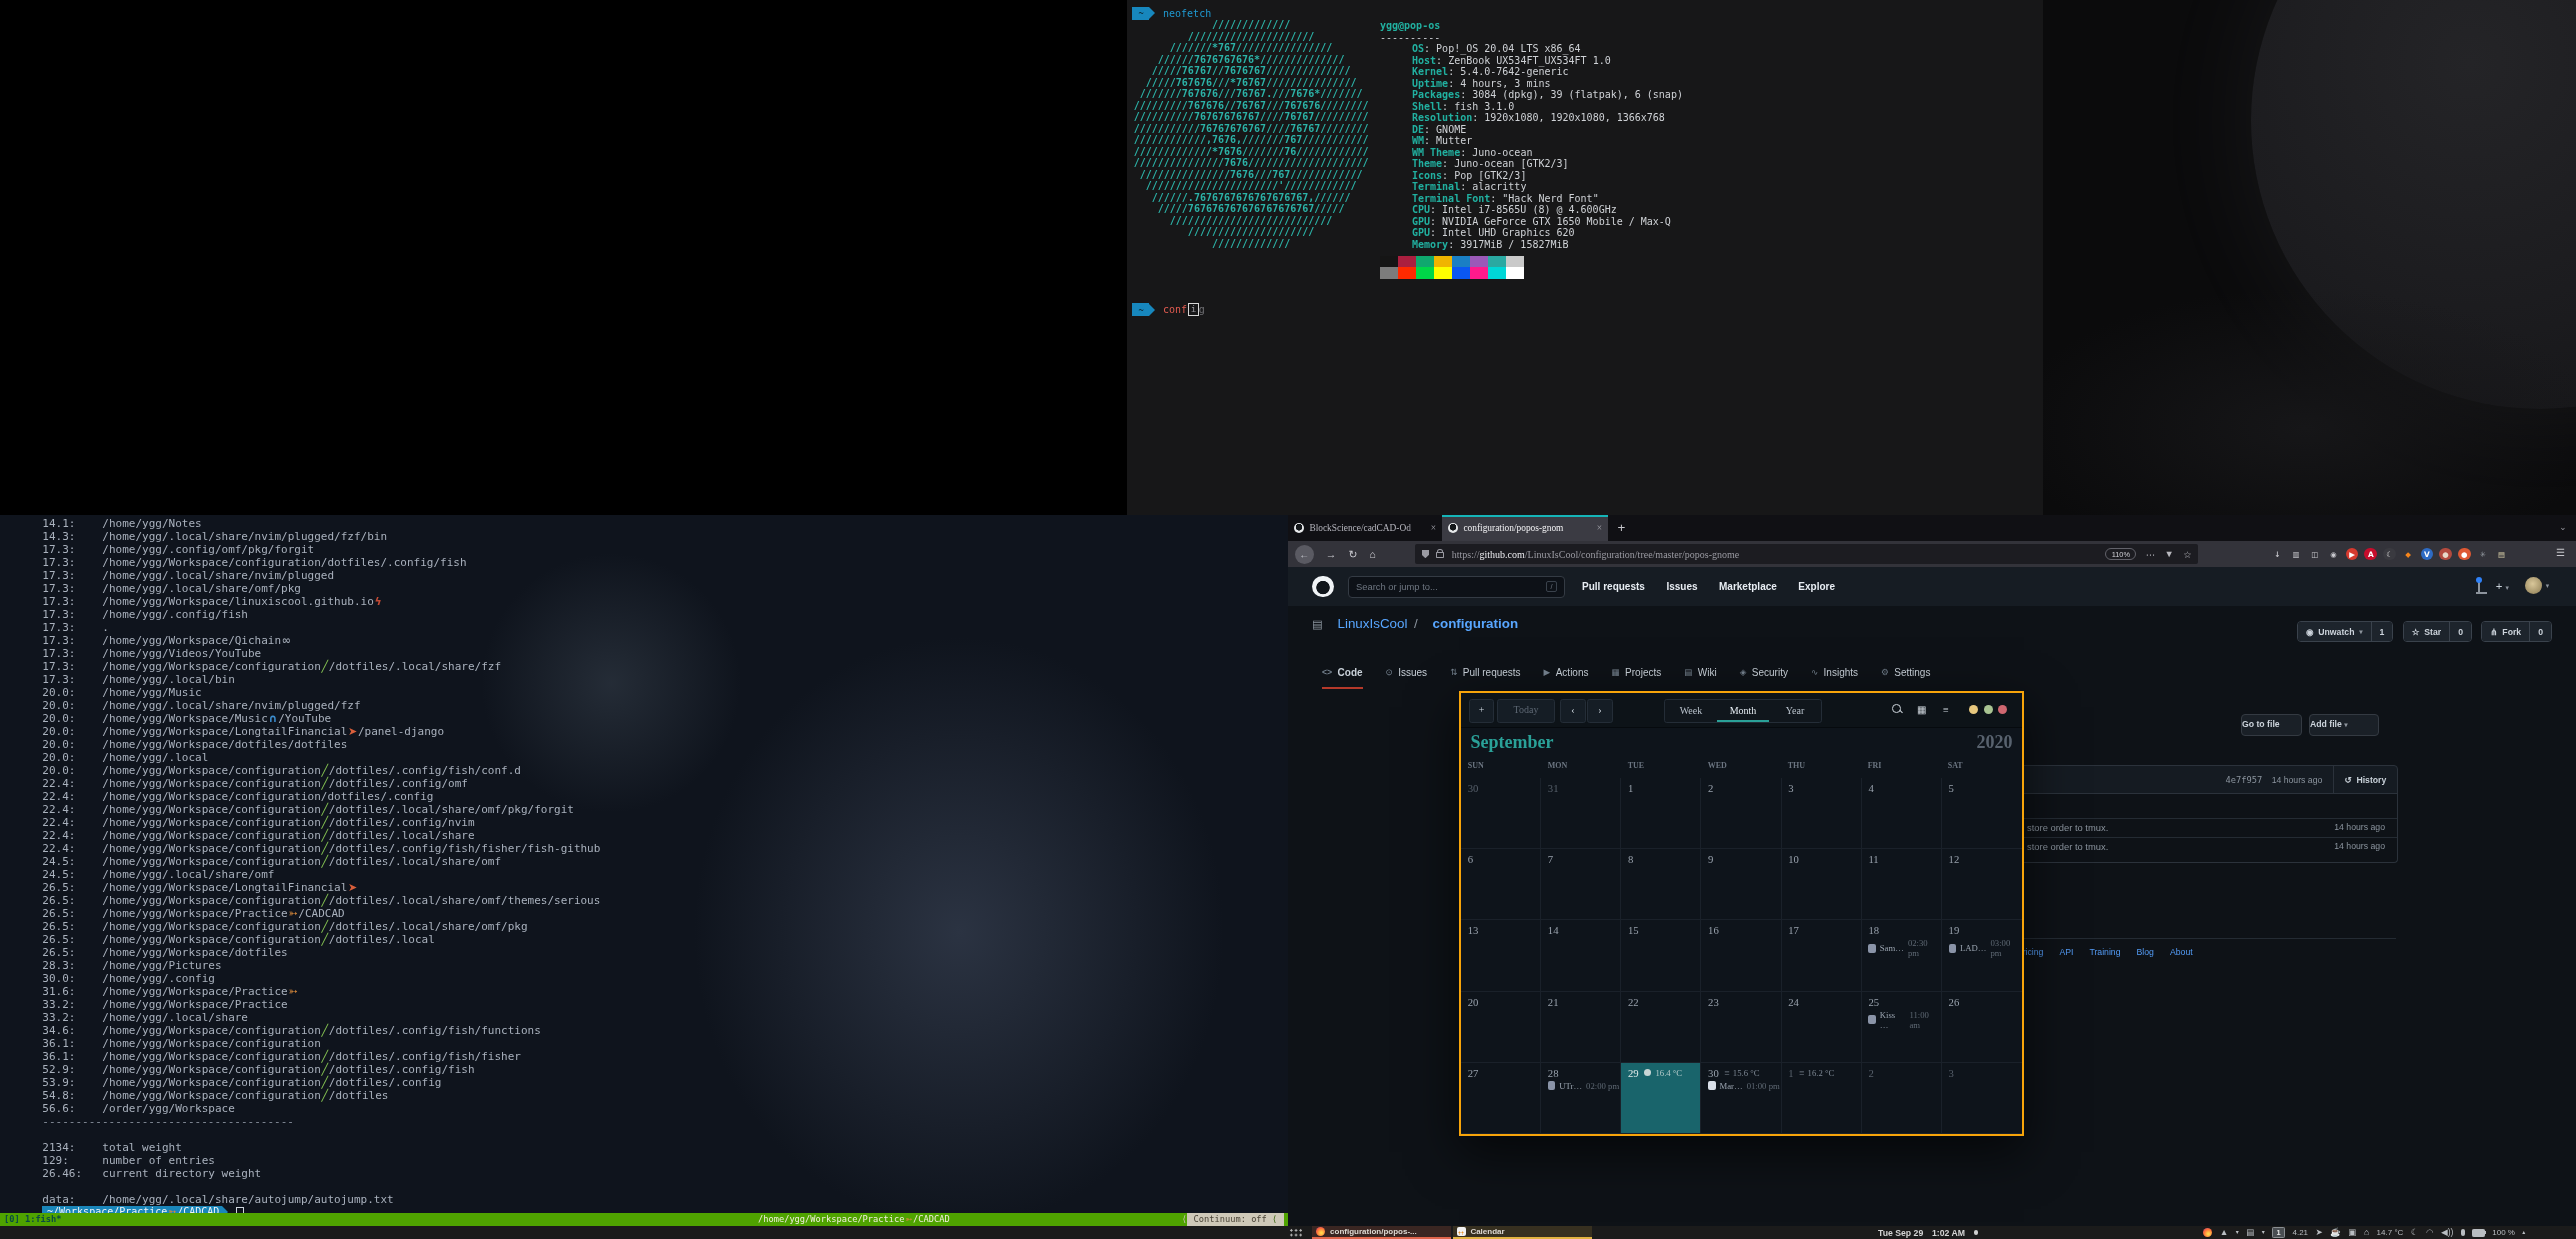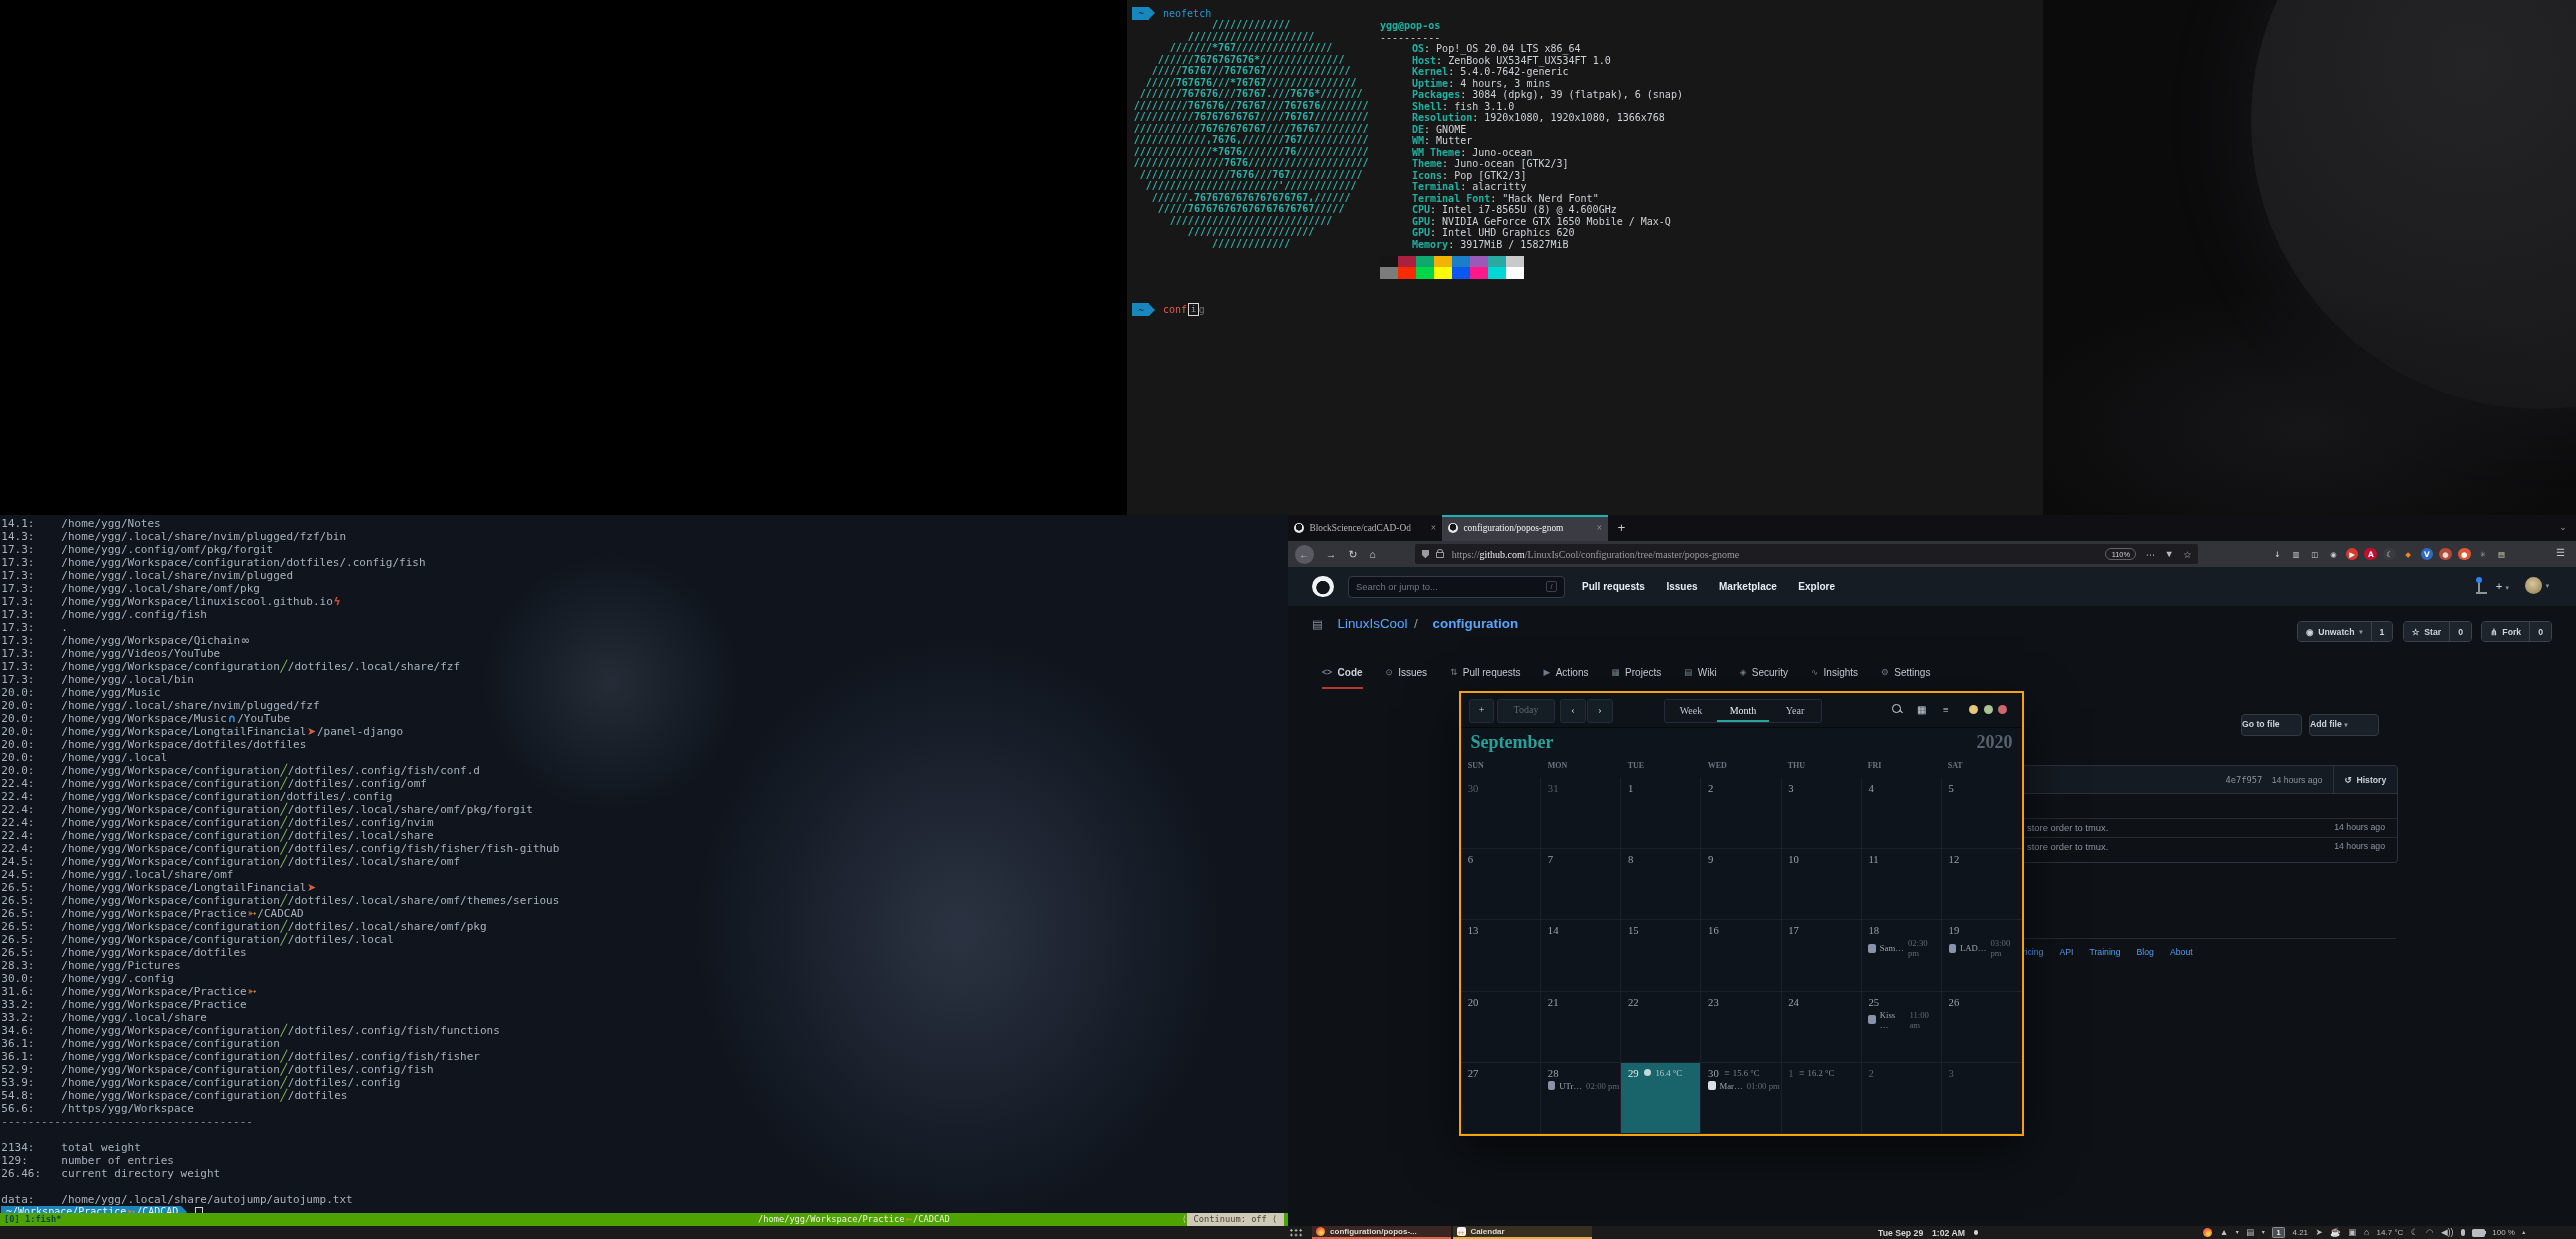--- a/index.html
+++ b/index.html
@@ -23,21 +23,21 @@
   .nfinfo{position:absolute;left:253px;top:20px;font:10px/11.5px "DejaVu Sans Mono",monospace;color:#cfd2d6;white-space:pre;}
   .nfinfo b{color:#21b0a0;margin-left:32px;}
   .nfu{color:#21b0a0;font-weight:bold;}
   .pal{position:absolute;left:253px;top:256px;font-size:0;}
   .pal .r{height:11.4px;}
   .pal i{display:inline-block;width:18px;height:11.4px;}
   
   .termleft{position:absolute;left:0;top:515px;width:1288px;height:698px;background:#0f141d;overflow:hidden;}
   .wp{position:absolute;pointer-events:none;}
   #jlist{position:absolute;left:1.3px;top:2px;right:0;}
-  .jrow{font:11px/13px "DejaVu Sans Mono",monospace;color:#a9b1bd;white-space:pre;display:flex;height:13px;}
+  .jrow{font:11px/13px "DejaVu Sans Mono",monospace;color:#a9b1bd;white-space:pre;display:flex;height:13px;padding-left:41px;}
   .jrow .n{width:60px;flex:none;}
   .jsep{color:#8b93a0;}
   .picon{font-family:"DejaVu Sans",sans-serif;font-weight:bold;padding:0 0.7px;}
   .fpseg{background:#1a86ba;color:#eef4f8;font:10px/12.7px "DejaVu Sans Mono",monospace;padding:0 2.7px 0 4.7px;display:inline-block;}
   .fparrow{display:inline-block;width:0;height:0;border-top:6.7px solid transparent;border-bottom:6px solid transparent;border-left:6.7px solid #1a86ba;vertical-align:top;}
   .fcursor{display:inline-block;width:6px;height:10.7px;border:0.7px solid #cfd6dd;margin-left:8px;margin-top:0.7px;}
   
   .tmux{position:absolute;left:0;top:1213px;width:1288px;height:13.4px;background:#4fa300;font:8.7px/13.4px "DejaVu Sans Mono",monospace;z-index:30;}
   .tmL{position:absolute;left:4px;color:#0a4a42;font-weight:bold;}
   .tmP{position:absolute;left:758px;color:#f3efdf;}
@@ -256,21 +256,21 @@
       <div class="jrow"><span class="n">30.0:</span><span class="p"><span>/home/ygg/.config</span></span></div>
       <div class="jrow"><span class="n">31.6:</span><span class="p"><span>/home/ygg/Workspace/Practice</span><span class="picon" style="color: rgb(217, 138, 59);">➳</span></span></div>
       <div class="jrow"><span class="n">33.2:</span><span class="p"><span>/home/ygg/Workspace/Practice</span></span></div>
       <div class="jrow"><span class="n">33.2:</span><span class="p"><span>/home/ygg/.local/share</span></span></div>
       <div class="jrow"><span class="n">34.6:</span><span class="p"><span>/home/ygg/Workspace/configuration</span><span class="picon" style="color: rgb(134, 197, 83);">╱</span><span>/dotfiles/.config/fish/functions</span></span></div>
       <div class="jrow"><span class="n">36.1:</span><span class="p"><span>/home/ygg/Workspace/configuration</span></span></div>
       <div class="jrow"><span class="n">36.1:</span><span class="p"><span>/home/ygg/Workspace/configuration</span><span class="picon" style="color: rgb(134, 197, 83);">╱</span><span>/dotfiles/.config/fish/fisher</span></span></div>
       <div class="jrow"><span class="n">52.9:</span><span class="p"><span>/home/ygg/Workspace/configuration</span><span class="picon" style="color: rgb(134, 197, 83);">╱</span><span>/dotfiles/.config/fish</span></span></div>
       <div class="jrow"><span class="n">53.9:</span><span class="p"><span>/home/ygg/Workspace/configuration</span><span class="picon" style="color: rgb(134, 197, 83);">╱</span><span>/dotfiles/.config</span></span></div>
       <div class="jrow"><span class="n">54.8:</span><span class="p"><span>/home/ygg/Workspace/configuration</span><span class="picon" style="color: rgb(134, 197, 83);">╱</span><span>/dotfiles</span></span></div>
-      <div class="jrow"><span class="n">56.6:</span><span class="p"><span>/https/ygg/Workspace</span></span></div>
+      <div class="jrow"><span class="n">56.6:</span><span class="p"><span>/order/ygg/Workspace</span></span></div>
       <div class="jrow"><span class="jsep">--------------------------------------</span></div>
       <div class="jrow">&nbsp;</div>
       <div class="jrow"><span class="n">2134:</span><span class="p"><span>total weight</span></span></div>
       <div class="jrow"><span class="n">129:</span><span class="p"><span>number of entries</span></span></div>
       <div class="jrow"><span class="n">26.46:</span><span class="p"><span>current directory weight</span></span></div>
       <div class="jrow">&nbsp;</div>
       <div class="jrow"><span class="n">data:</span><span class="p"><span>/home/ygg/.local/share/autojump/autojump.txt</span></span></div>
       <div class="jrow"><span class="fpseg"><span>~/Workspace/Practice</span><span class="picon" style="color: rgb(217, 138, 59);">➳</span><span>/CADCAD</span></span><span class="fparrow"></span><span class="fcursor"></span></div>
     </div>
 </div>

